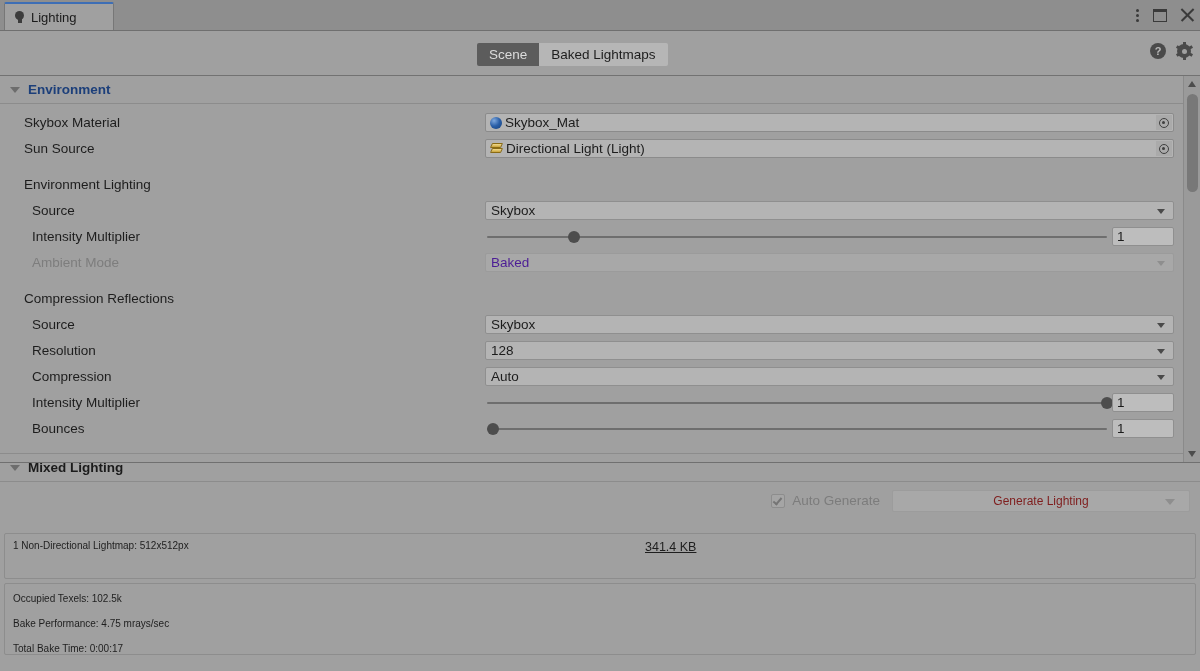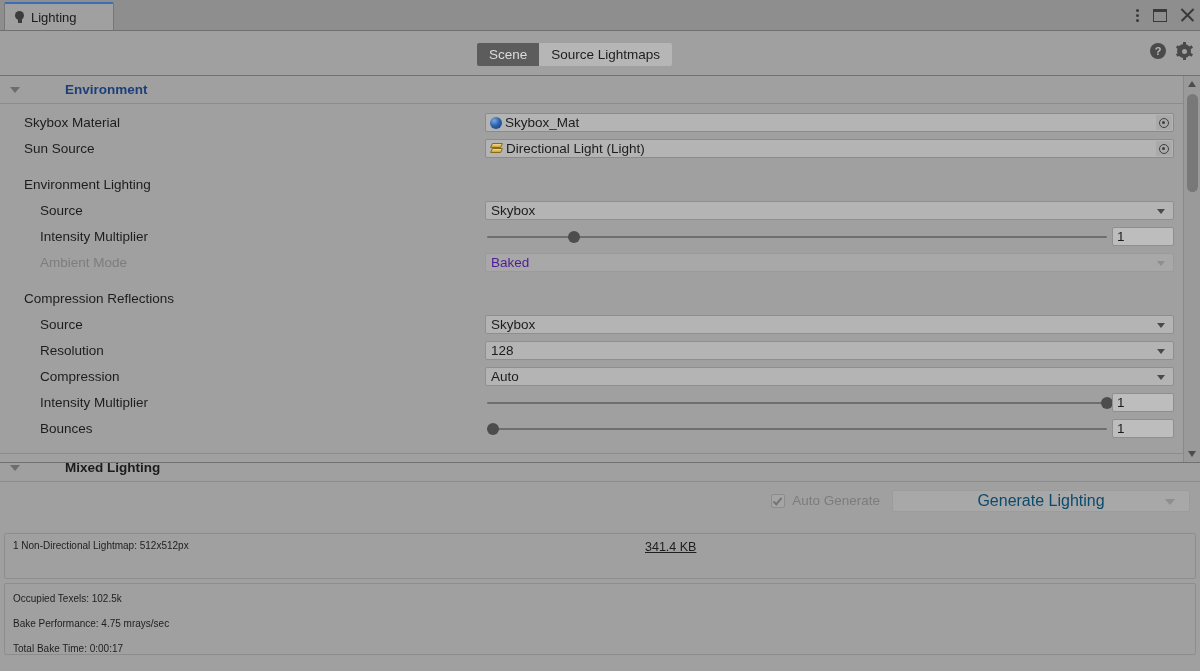--- a/index.html
+++ b/index.html
@@ -205,36 +205,35 @@
     width: 0; height: 0;
     border-left: 5.5px solid transparent;
     border-right: 5.5px solid transparent;
     border-top: 6px solid #6d6d6d;
     margin-right: 8px;
   }
   .sec-title {
     font-weight: bold;
     font-size: 13.5px;
     color: #1c3f7a;
-    margin-left: 37px;
   }
   .sec-title.dark { color: #1b1b1b; }
 
   .row {
     position: relative;
     height: 26px;
     padding-left: 48px;
   }
   .row .lab {
     position: absolute;
     left: 24px; top: 4px;
     font-size: 13.5px;
     color: #1d1d1d;
   }
-  .row .lab.indent { left: 40px; }
+  .row .lab.indent { left: 32px; }
   .row .lab.group  { left: 24px; }
   .row .lab.dis    { color: #7d7d7d; }
 
   
   .objfield {
     position: absolute;
     left: 485px; top: 2px;
     width: 689px; height: 19px;
     background: #b4b4b4;
     border: 1px solid #8b8b8b;
@@ -428,22 +427,22 @@
     width: 298px; height: 22px;
     background: #a8a8a8;
     border: 1px solid #9c9c9c;
     border-radius: 2px;
     box-sizing: border-box;
     display: flex;
     align-items: center;
     justify-content: center;
   }
   .genbtn .gtxt {
-    font-size: 16px;
-    color: #0c4a6e;
+    font-size: 12px;
+    color: #7f1d1d;
   }
   .genbtn .garrow {
     position: absolute;
     right: 14px; top: 8px;
     width: 0; height: 0;
     border-left: 5px solid transparent;
     border-right: 5px solid transparent;
     border-top: 6px solid #8e8e8e;
   }
 
@@ -493,21 +492,21 @@
           <i></i>
         </span>
       <span class="ic maxbox"></span>
       <span class="ic xmark"></span>
     </div>
   </div>
 
   <div class="toolbar">
     <div class="modetabs">
       <div class="modetab active">Scene</div>
-      <div class="modetab">Source Lightmaps</div>
+      <div class="modetab">Baked Lightmaps</div>
     </div>
     <div class="tb-right">
       <span class="help">?</span>
       <span class="gear">
         <span class="tooth"></span>
           <span class="tooth t2"></span>
           <span class="tooth t3"></span>
         <span class="ring"></span>
           <span class="hole"></span>
       </span>

